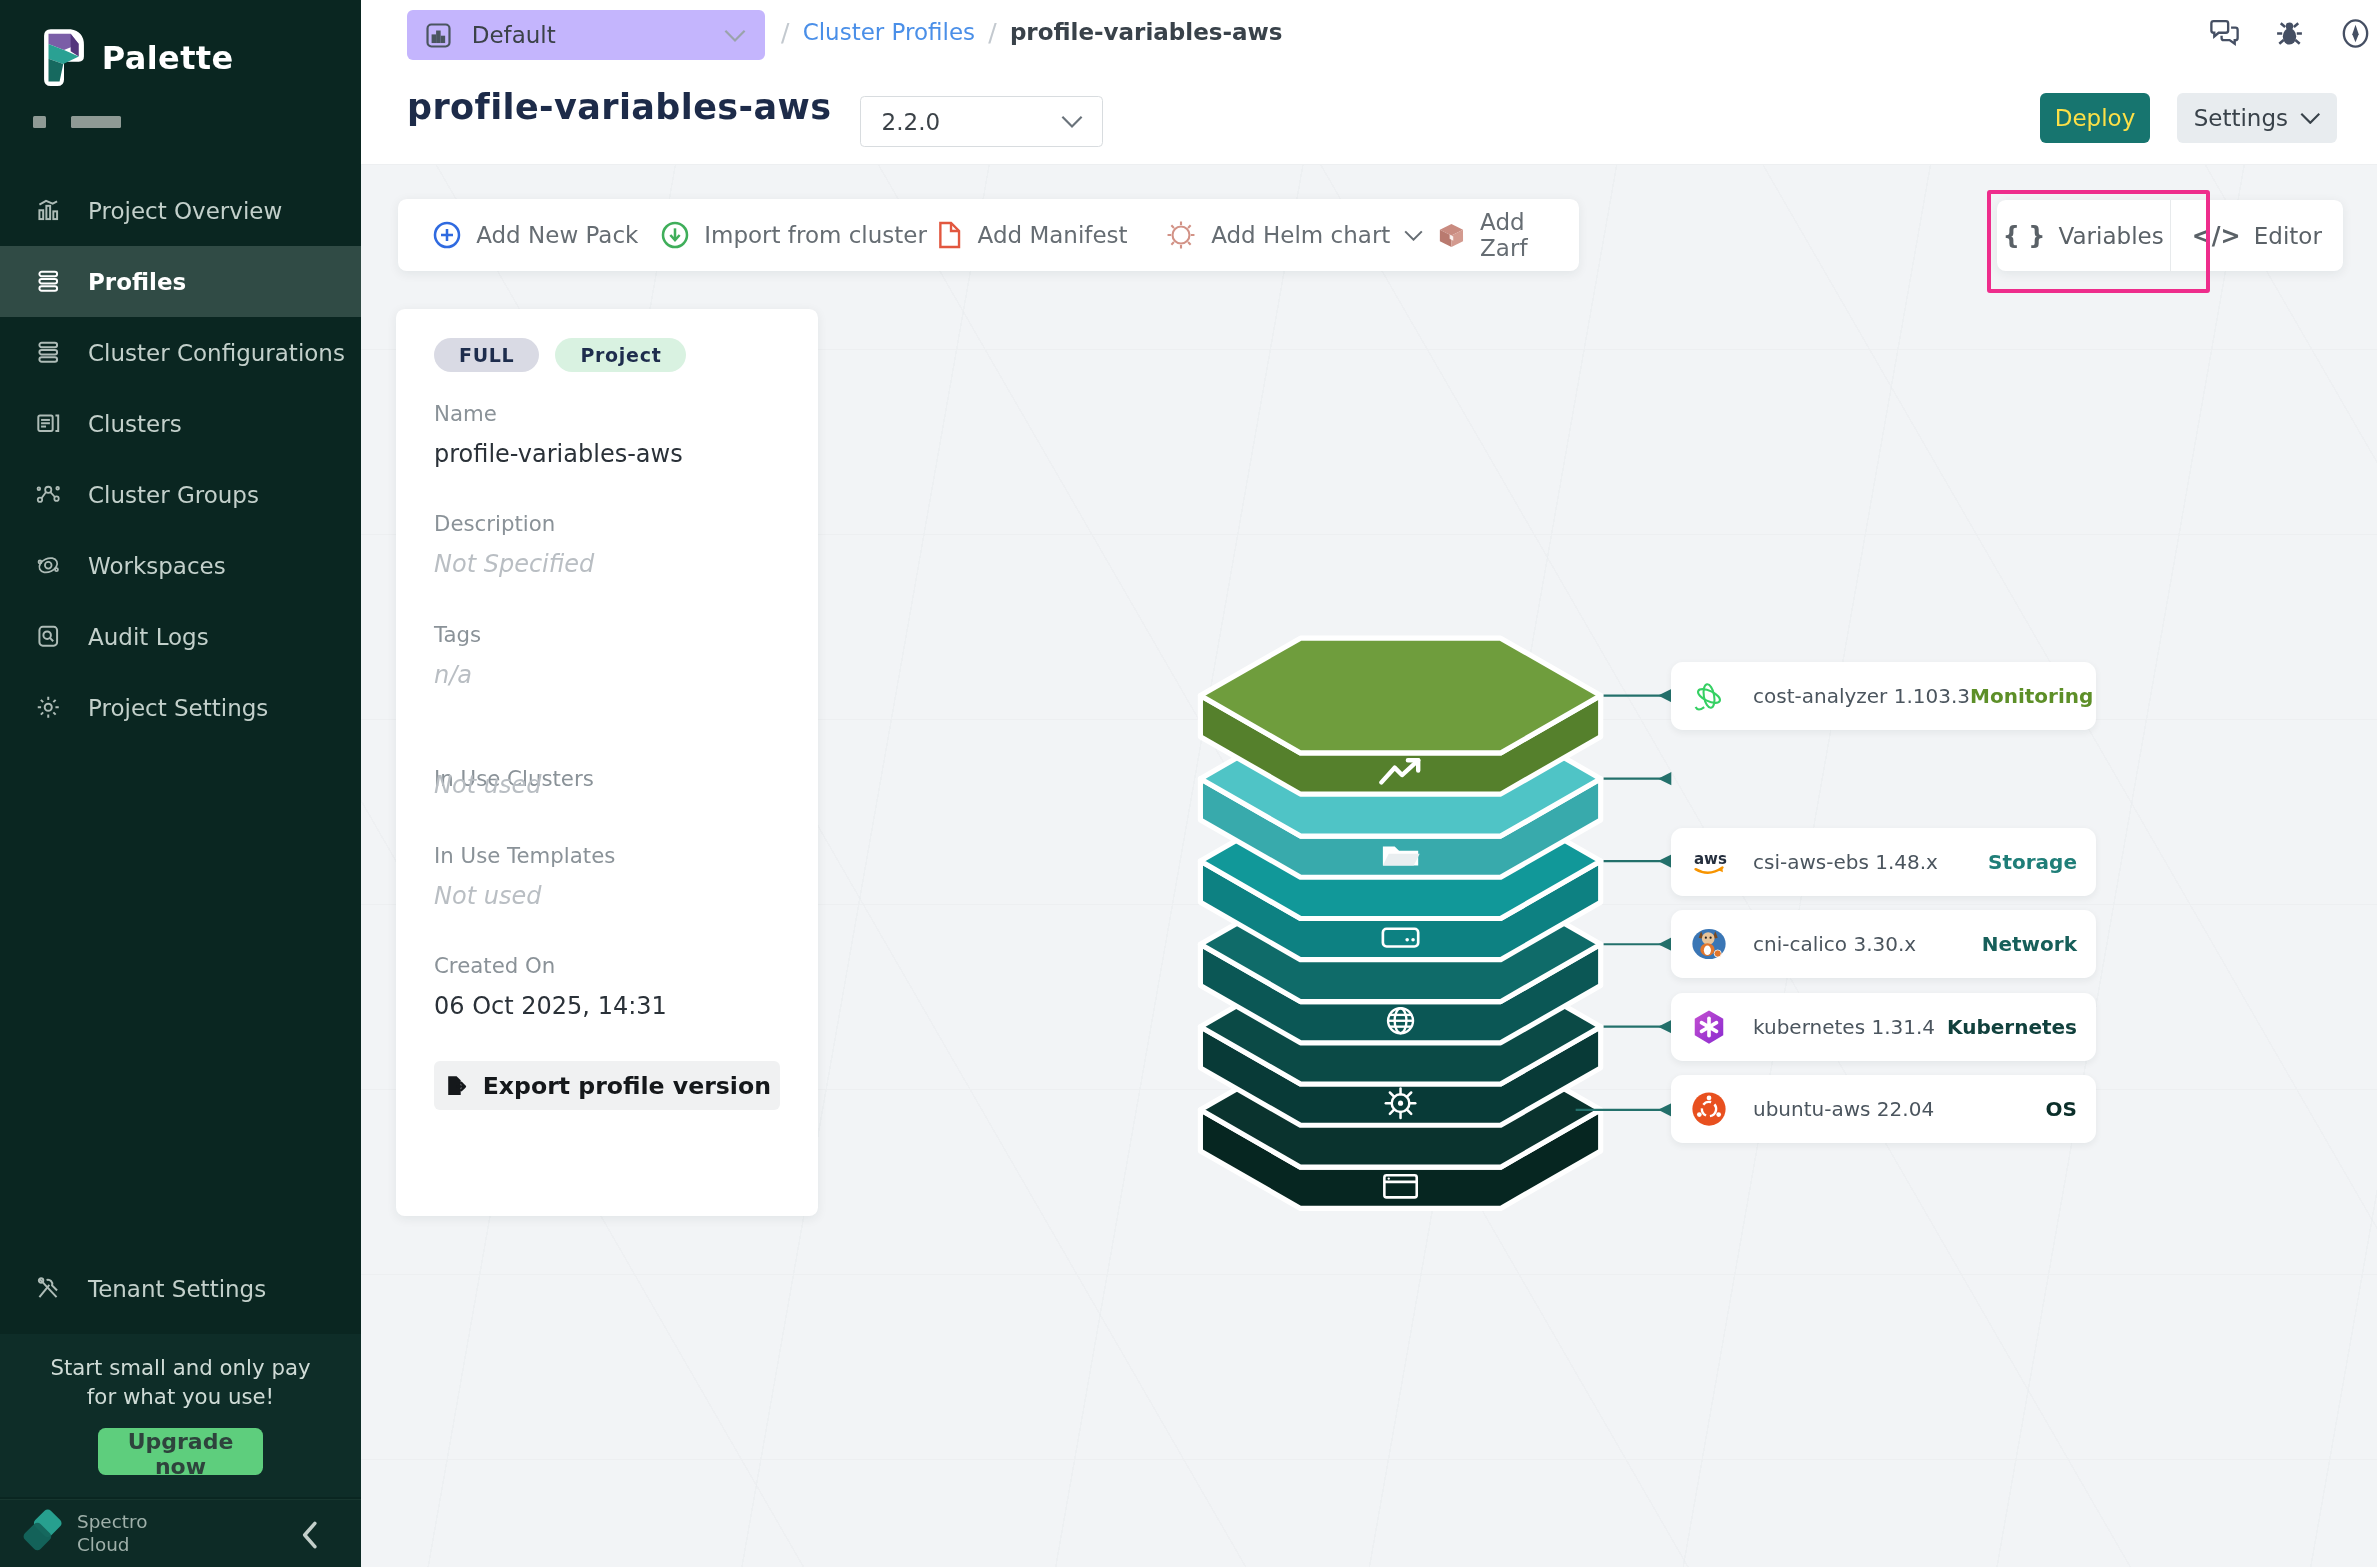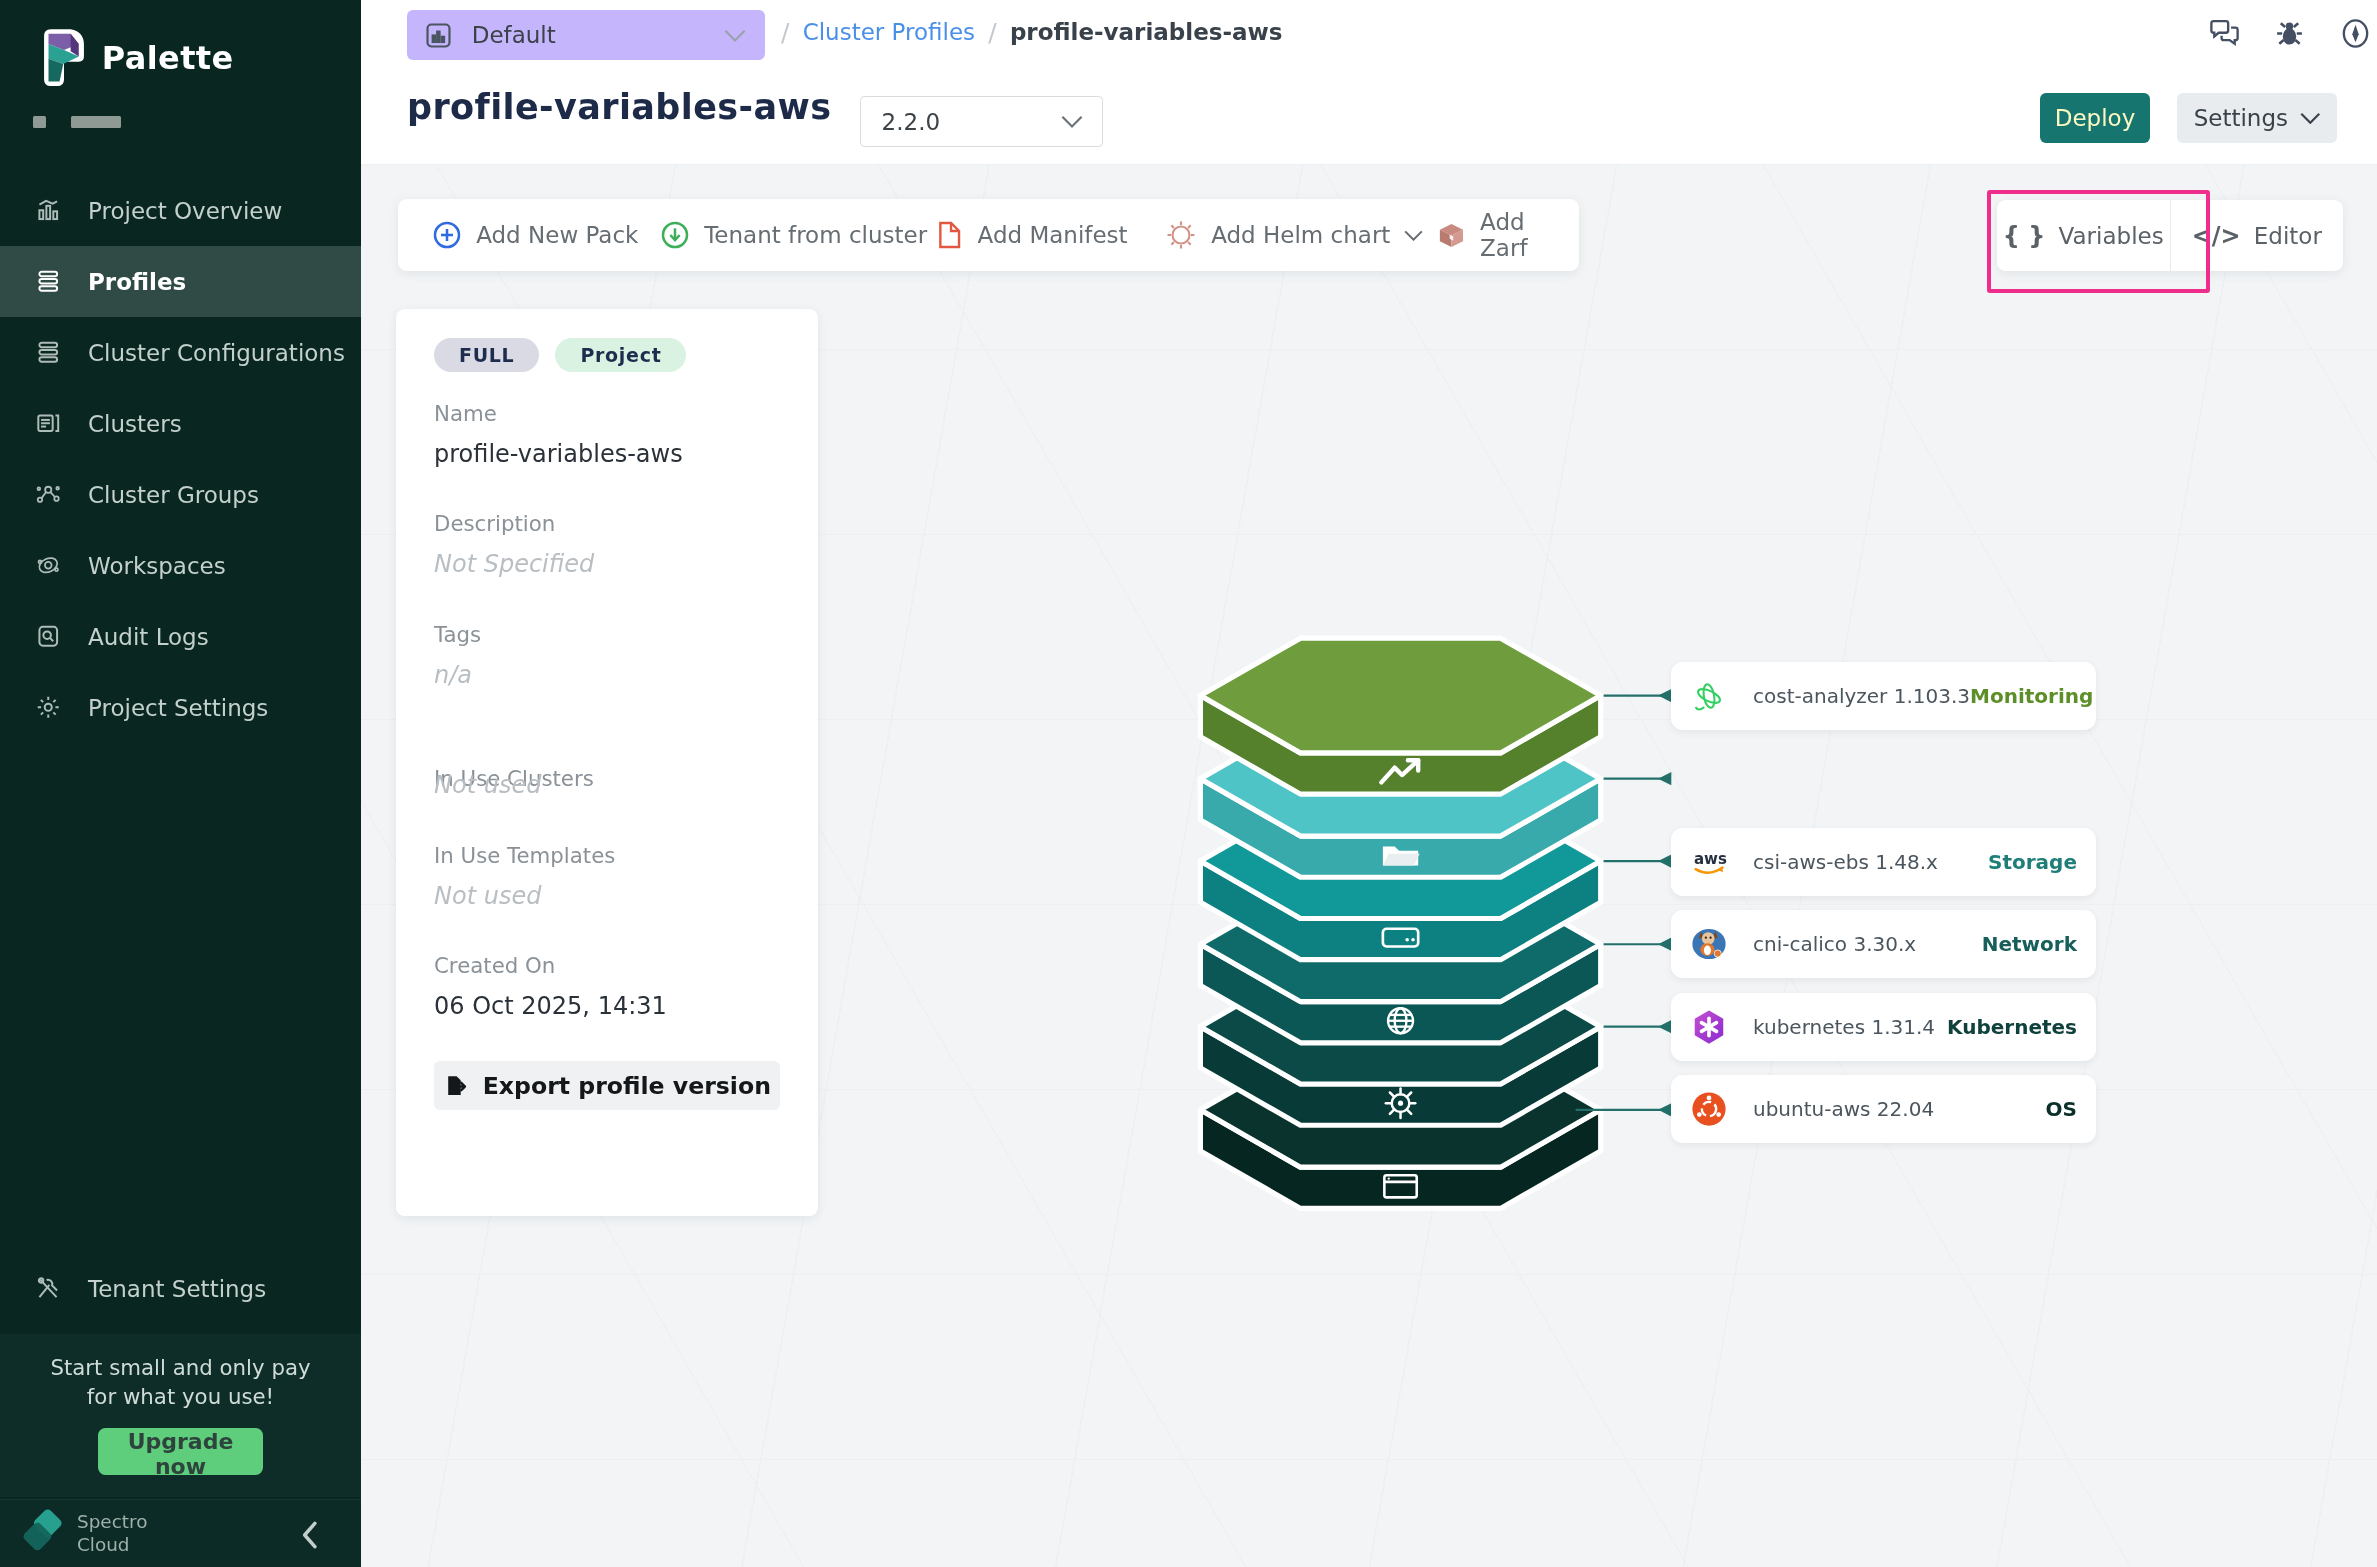--- a/index.html
+++ b/index.html
@@ -43,21 +43,21 @@
   .crumb-link{color:#4a8fe8;cursor:pointer;}
   .crumb-current{color:#39424a;font-weight:600;}
   .ic-chat{left:1846px;} .ic-bug{left:1911px;} .ic-compass{left:1977px;}
   .top-icon{position:absolute;top:16px;cursor:pointer;}
   .page-title{position:absolute;left:46px;top:87px;font-size:35px;font-weight:bold;color:#1d2b49;letter-spacing:0.4px;}
   .version-select{position:absolute;left:499px;top:96px;width:241px;height:49px;background:#fff;border:1.5px solid #d8dcdf;
     border-radius:4.4px;display:flex;align-items:center;cursor:pointer;}
   .version-select .ver-label{font-size:23px;color:#3b4248;margin-left:20.6px;}
   .version-select .ver-chev{position:absolute;right:19px;top:18.4px;}
   .deploy-btn{position:absolute;left:1679px;top:93px;width:110px;height:50px;border:none;border-radius:5.9px;
-    color:#fef9c3;font-size:23px;font-family:inherit;cursor:pointer;}
+    color:#fde047;font-size:23px;font-family:inherit;cursor:pointer;}
   .settings-btn{position:absolute;left:1816px;top:93px;width:160px;height:50px;border:none;border-radius:5.9px;
     background:#e8ecef;color:#39424a;font-size:23px;font-family:inherit;cursor:pointer;
     display:flex;align-items:center;justify-content:center;gap:11.8px;}
   
   .content{position:absolute;left:361px;top:164px;width:2017px;height:1404px;background:#f2f4f6;overflow:hidden;}
   .content::before{content:"";position:absolute;inset:0;opacity:.55;pointer-events:none;
     background-image:
       linear-gradient(#e9ebee 1.5px, transparent 1.5px),
       repeating-linear-gradient(100deg, rgba(222,226,230,.45) 0 1.5px, transparent 1.5px 309px),
       repeating-linear-gradient(60deg, rgba(222,226,230,.35) 0 1.5px, transparent 1.5px 383px);
@@ -277,21 +277,21 @@
           <line x1="7.5" y1="12" x2="16.5" y2="12"></line>
       </svg>
       <span class="tb-label">Add New Pack</span>
     </div>
     <div class="tb-item tb-1">
       <svg width="32" height="32" viewBox="0 0 24 24" fill="none" stroke="#3fae5a" stroke-width="1.9">
         <circle cx="12" cy="12" r="9"></circle>
           <line x1="12" y1="7" x2="12" y2="15"></line>
           <polyline points="8.5,12 12,15.8 15.5,12"></polyline>
       </svg>
-      <span class="tb-label">Tenant from cluster</span>
+      <span class="tb-label">Import from cluster</span>
     </div>
     <div class="tb-item tb-2">
       <svg width="29.4" height="32" viewBox="0 0 20 24" fill="none" stroke="#e2573f" stroke-width="1.8">
         <path d="M3 3 H11 L17 9 V21 H3 Z"></path>
           <path d="M11 3 V9 H17"></path>
       </svg>
       <span class="tb-label">Add Manifest</span>
     </div>
     <div class="tb-item tb-3">
       <svg width="34" height="34" viewBox="0 0 24 24" fill="none" stroke="#d29286" stroke-width="1.5">

